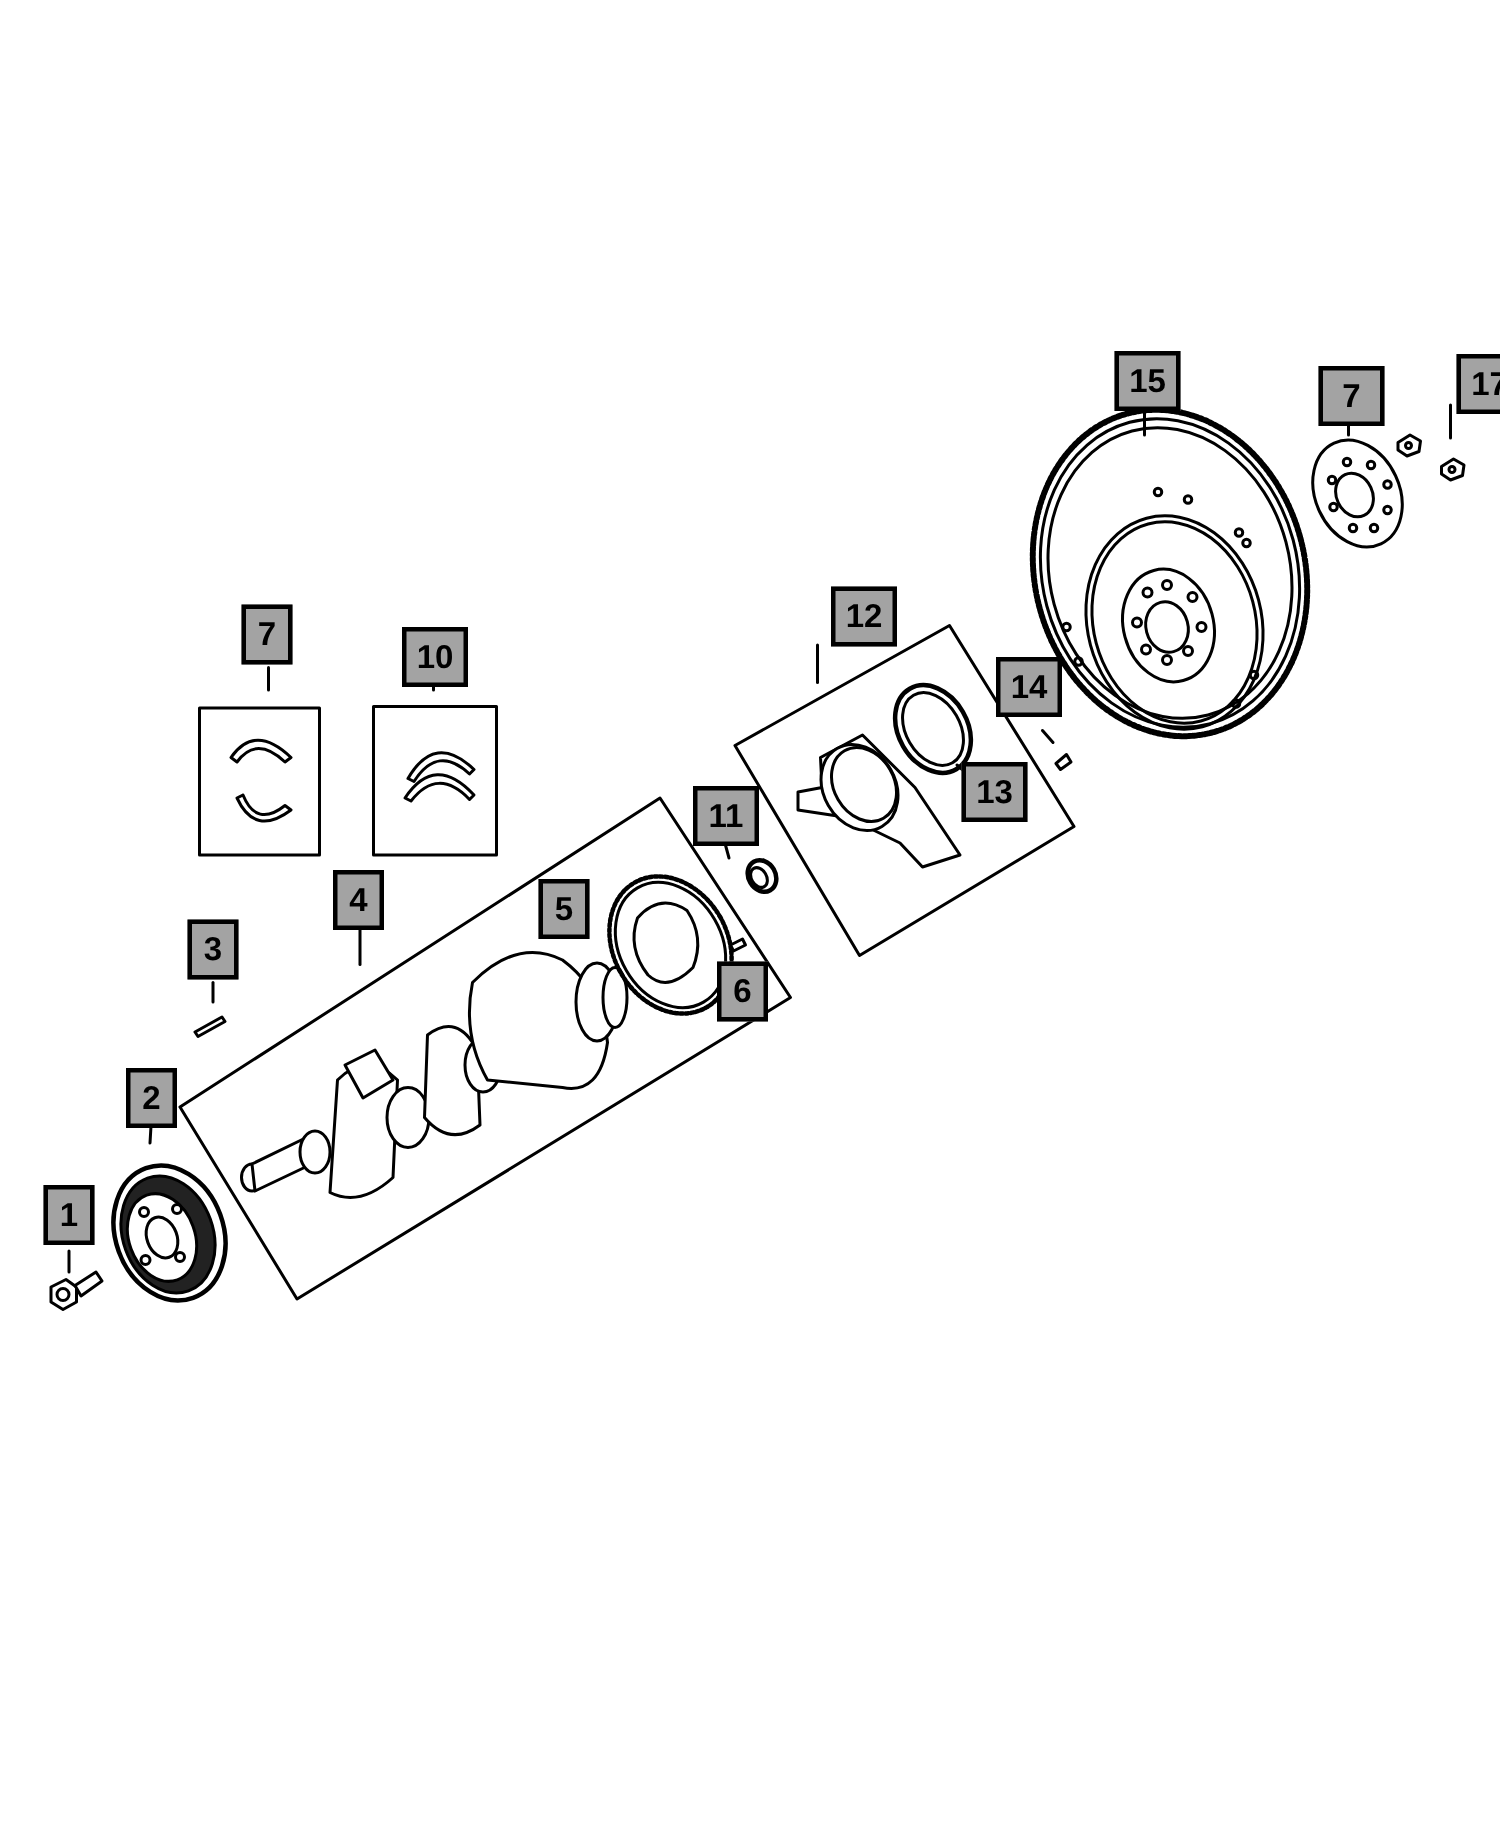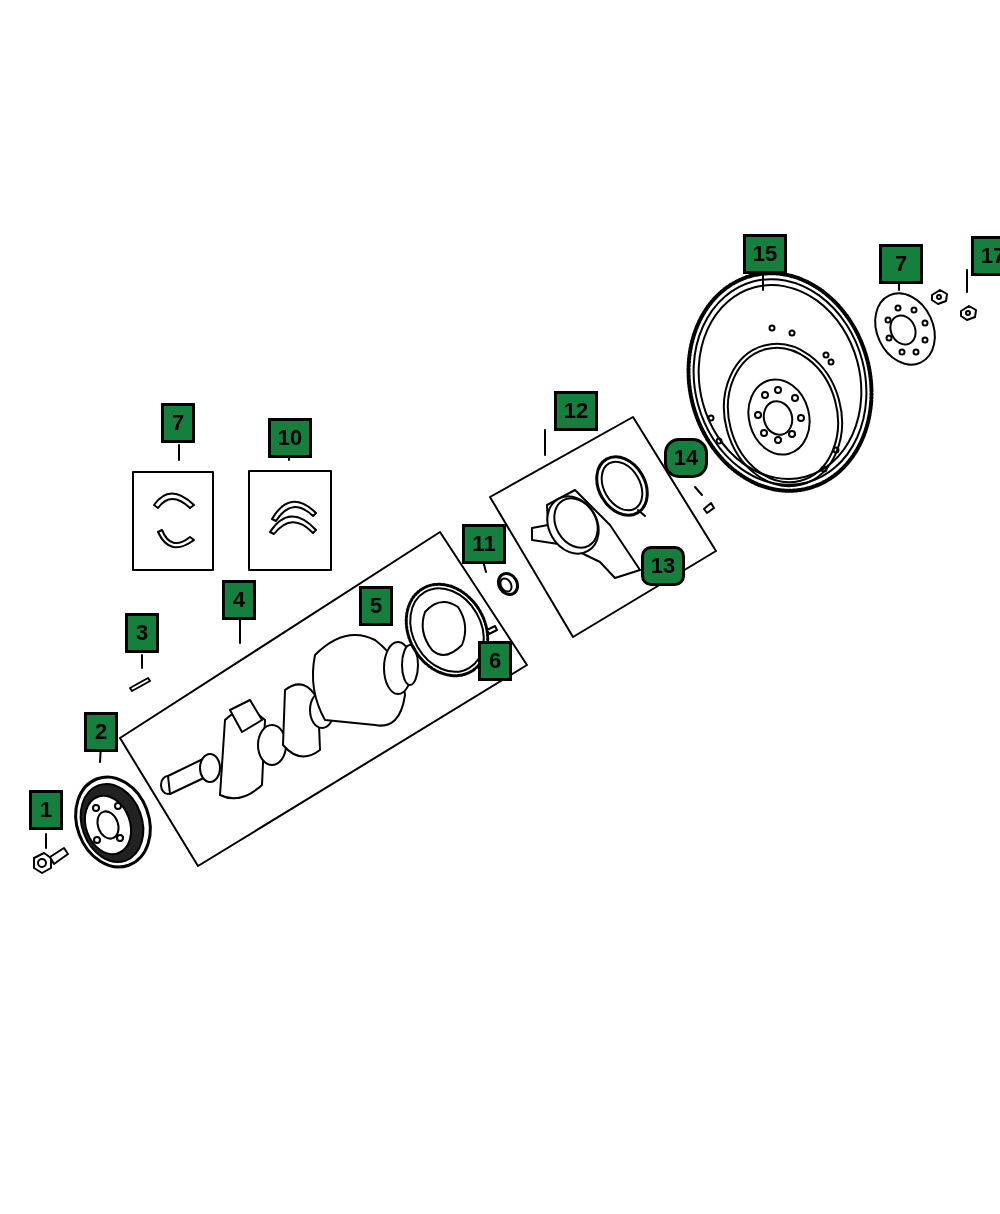--- a/index.html
+++ b/index.html
@@ -1,19 +1,19 @@
 <!DOCTYPE html>
 <html><head>
 <meta charset="utf-8">
 <style>
   html, body { margin:0; padding:0; background:#ffffff; }
   body { width:1000px; height:1214px; position:relative; overflow:hidden;
          font-family:"Liberation Sans", sans-serif; }
   #diagram { position:absolute; left:0; top:0; width:1000px; height:1214px; }
-  .callout { position:absolute; border:3px solid #000; background:#15803d;
+  .callout { position:absolute; border:3px solid #000; background:#a3a3a3;
              display:flex; align-items:center; justify-content:center;
              font-family:"Liberation Sans", sans-serif; font-weight:bold;
              font-size:22px; color:#000; box-sizing:border-box; height:40px; }
   .callout.w1 { width:34px; }
   .callout.w2 { width:44px; }
 </style>
 </head>
 <body>
 
 <svg id="diagram" viewBox="0 0 1000 1214" xmlns="http://www.w3.org/2000/svg" fill="none" stroke="#000" stroke-width="2" stroke-linejoin="round" stroke-linecap="round">
@@ -172,17 +172,17 @@
 <div class="callout w1" style="left:29px;top:790px;">1</div>
 <div class="callout w1" style="left:84px;top:712px;">2</div>
 <div class="callout w1" style="left:125px;top:613px;">3</div>
 <div class="callout w1" style="left:222px;top:580px;">4</div>
 <div class="callout w1" style="left:359px;top:586px;">5</div>
 <div class="callout w1" style="left:478px;top:641px;">6</div>
 <div class="callout w1" style="left:161px;top:403px;">7</div>
 <div class="callout w2" style="left:268px;top:402px;margin-top:16px;">10</div>
 <div class="callout w2" style="left:462px;top:524px;">11</div>
 <div class="callout w2" style="left:554px;top:391px;">12</div>
-<div class="callout w2" style="left:641px;top:546px;border-radius:10px;">13</div>
-<div class="callout w2" style="left:664px;top:438px;border-radius:15px;">14</div>
+<div class="callout w2" style="left:641px;top:508px;">13</div>
+<div class="callout w2" style="left:664px;top:438px;">14</div>
 <div class="callout w2" style="left:743px;top:234px;">15</div>
 <div class="callout w2" style="left:879px;top:244px;">7</div>
 <div class="callout w2" style="left:947px;top:236px;margin-left:24px;">17</div>
 
 </body></html>

